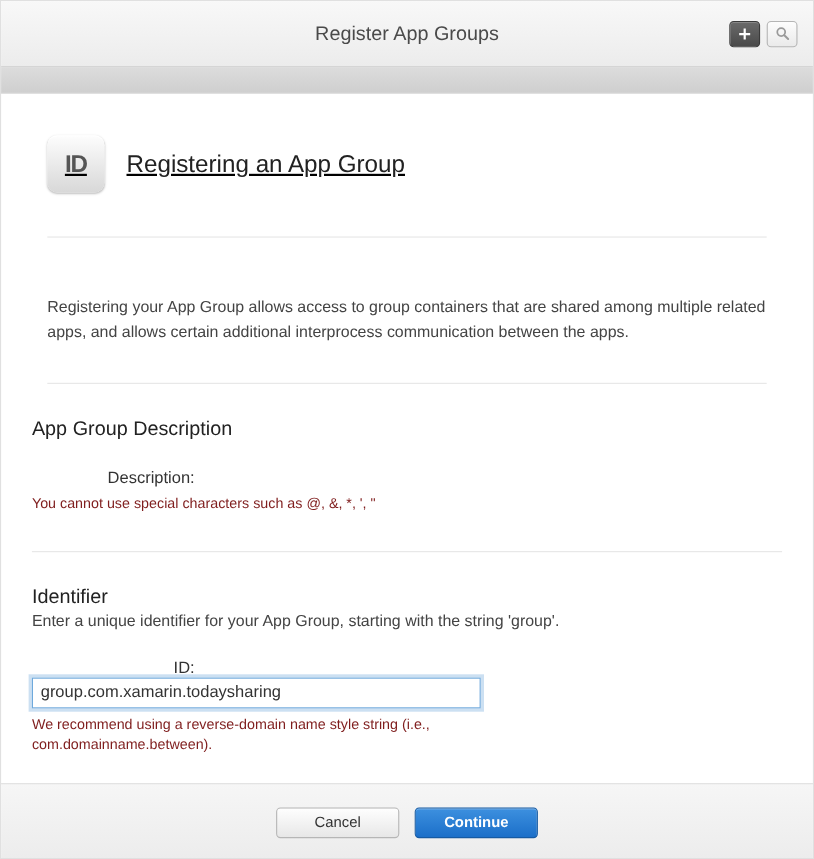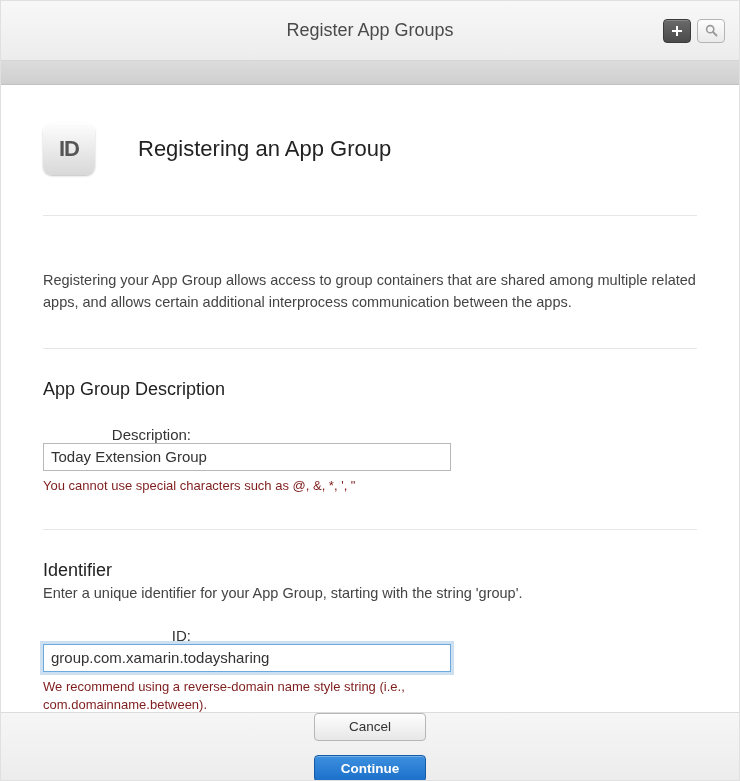--- a/index.html
+++ b/index.html
@@ -61,25 +61,26 @@
       background: linear-gradient(to bottom, #dcdcdc, #cfcfcf);
       border-bottom: 1px solid #c2c2c2;
     }
     .content {
       padding: 0;
     }
     .page-heading {
       display: flex;
       align-items: center;
       padding: 38px 42px 40px 42px;
-      gap: 43px;
+      gap: 20px;
       border-bottom: 1px solid #e6e6e6;
       margin: 0 42px;
       padding-left: 0;
       padding-right: 0;
+      text-decoration: underline;
     }
     .id-icon {
       width: 52px;
       height: 52px;
       border-radius: 9px;
       background: linear-gradient(to bottom, #fdfdfd, #d8d8d8);
       box-shadow: 0 1px 2px rgba(0,0,0,0.25), inset 0 1px 0 rgba(255,255,255,0.8);
       display: flex;
       align-items: center;
       justify-content: center;
@@ -97,21 +98,21 @@
       padding: 54px 42px 34px 42px;
       font-size: 14.5px;
       color: #444;
       line-height: 1.5;
       border-bottom: 1px solid #e6e6e6;
       margin: 0 42px;
       padding-left: 0;
       padding-right: 0;
     }
     .section {
-      margin: 0 42px;
+      margin: 0 28px;
       padding: 30px 0 34px 0;
       border-bottom: 1px solid #e6e6e6;
     }
     .section:last-of-type { border-bottom: none; }
     .section h2 {
       font-size: 18px;
       font-weight: 400;
       color: #222;
       margin-bottom: 4px;
     }
@@ -164,21 +165,20 @@
       bottom: 0;
       left: 0;
       right: 0;
       height: 70px;
       background: linear-gradient(to bottom, #f6f6f6, #ececec);
       border-top: 1px solid #dcdcdc;
       display: flex;
       align-items: center;
       justify-content: center;
       gap: 14px;
-      flex-direction: column;
     }
     .btn {
       min-width: 112px;
       height: 28px;
       border-radius: 4px;
       font-size: 13.5px;
       font-family: inherit;
       cursor: pointer;
       border: 1px solid;
     }
@@ -226,21 +226,20 @@
     <h1>Registering an App Group</h1>
   </div>
 
   <div class="intro-text">Registering your App Group allows access to group containers that are shared among multiple related apps, and allows certain additional interprocess communication between the apps.</div>
 
   <div class="section">
     <h2>App Group Description</h2>
     <div class="field-row">
       <div class="field-label">Description:</div>
       <div class="field-body">
-        <input type="text" class="text-input" value="Today Extension Group" style="">
         <div class="hint">You cannot use special characters such as @, &amp;, *, ', "</div>
       </div>
     </div>
   </div>
 
   <div class="section">
     <h2>Identifier</h2>
     <div class="sub">Enter a unique identifier for your App Group, starting with the string 'group'.</div>
     <div class="field-row">
       <div class="field-label">ID:</div>

